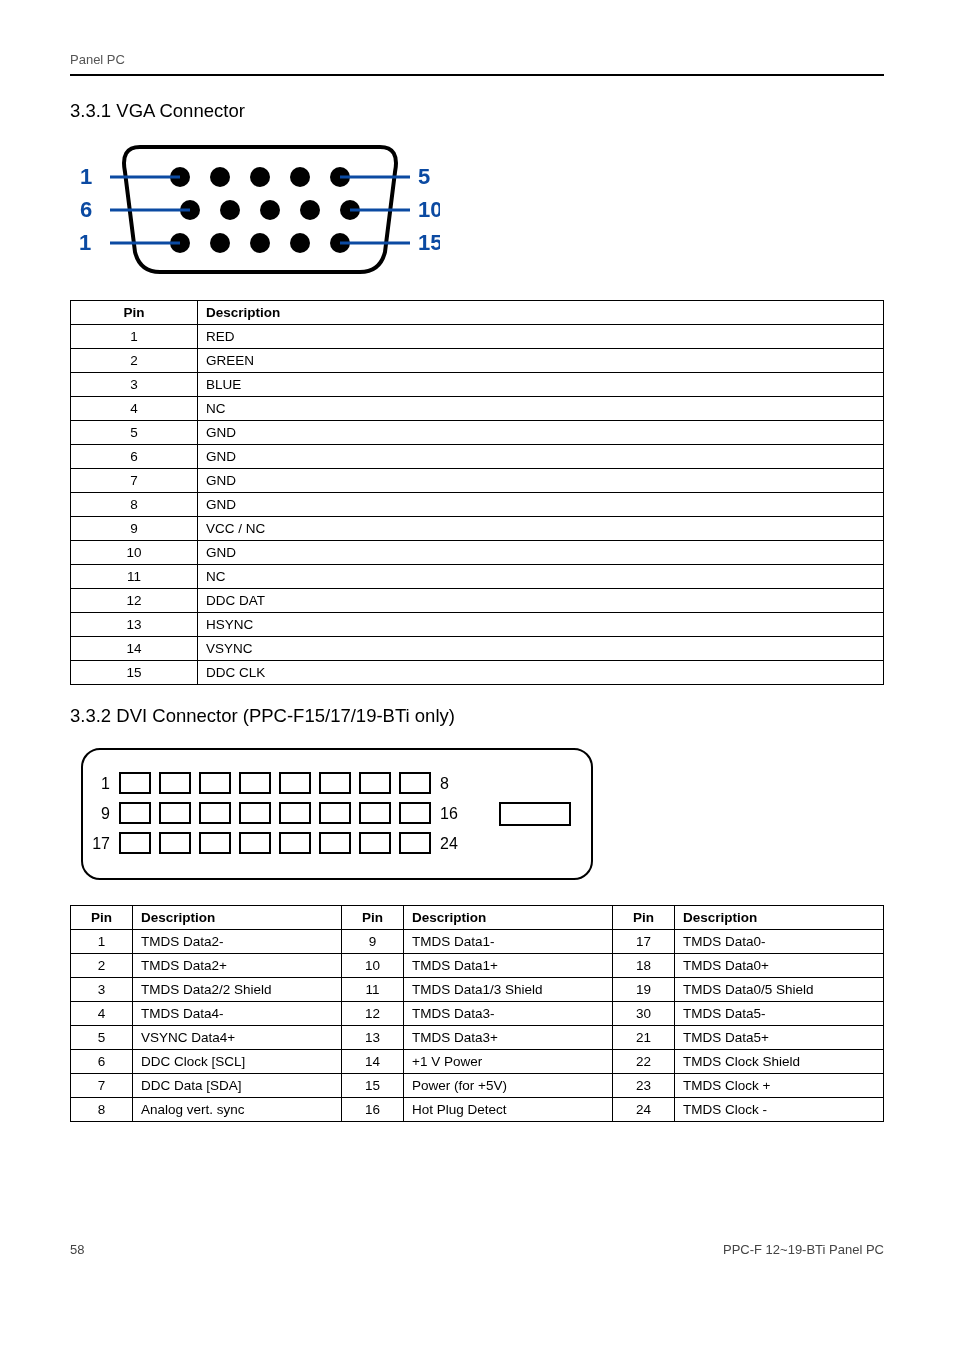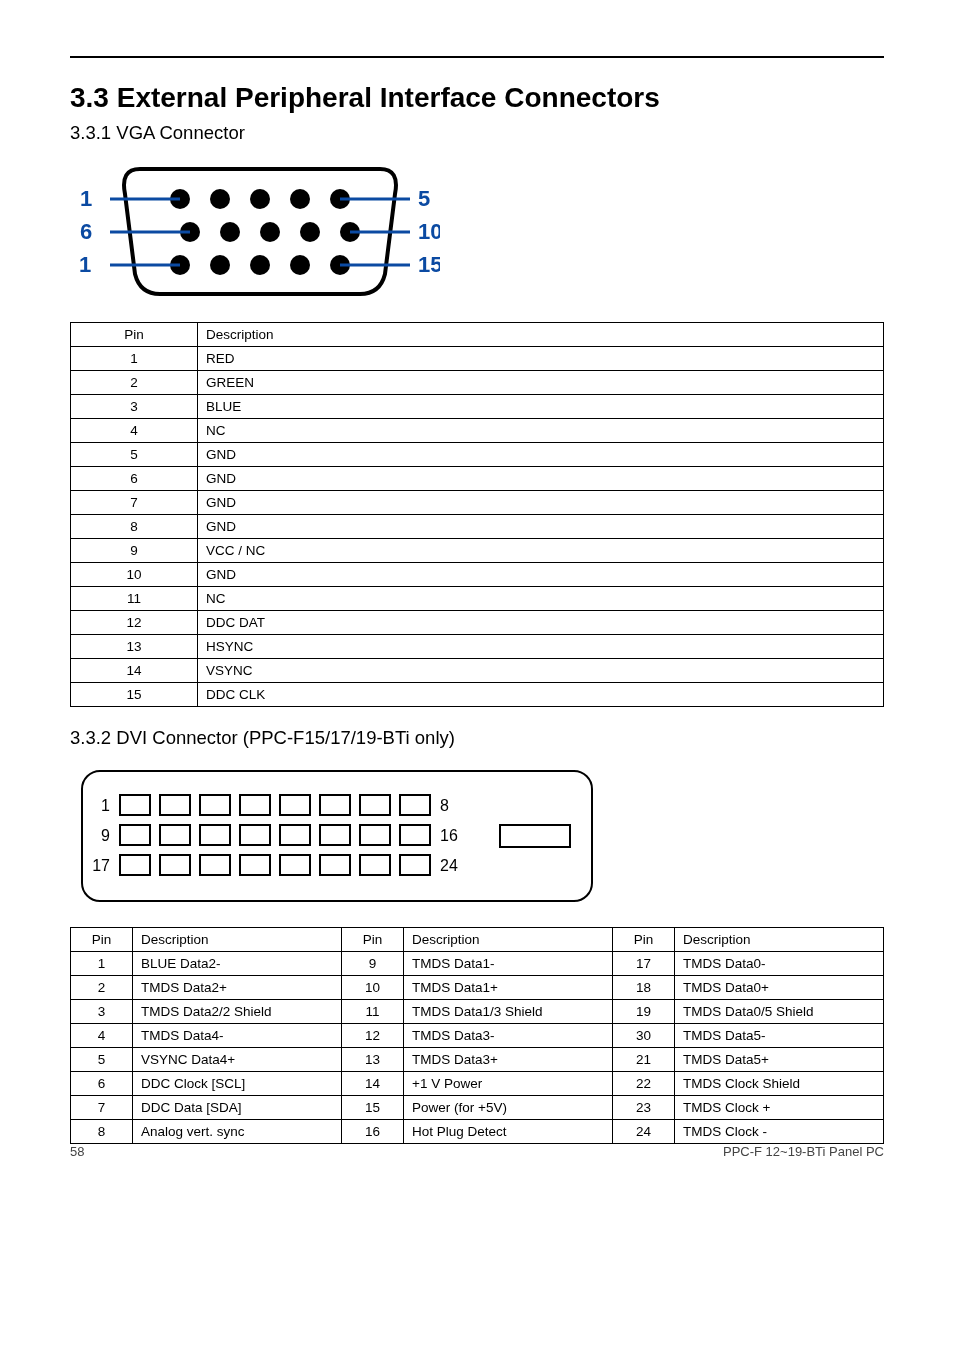--- a/index.html
+++ b/index.html
@@ -5,36 +5,38 @@
   html,body{margin:0;padding:0;background:#fff;color:#000;font-family:Arial,Helvetica,sans-serif}
   .page{width:954px;box-sizing:border-box;padding:50px 70px 80px}
   .hdr{margin-bottom:6px}
   .hdr .origin{font-size:13px;color:#555}
   .hr{border:0;border-top:2px solid #000;margin:6px 0 24px}
   .section-title{font-size:28px;font-weight:700;margin:0 0 6px}
   .item-title{font-size:18.5px;font-weight:400;margin:8px 0 10px}
   .vga-wrap{margin:8px 0 14px 10px}
   table.grid{width:100%;border-collapse:collapse;font-size:13.5px}
   table.grid th,table.grid td{border:1px solid #000;padding:4px 8px;text-align:left}
-  table.grid th{font-weight:400;background:#fff}
+  table.grid th{font-weight:700;background:#fff}
   table.vga-tbl th.pin{width:110px;text-align:center}
   table.vga-tbl td.pin{width:110px;text-align:center}
   
   table.dvi-tbl td.pincol,table.dvi-tbl th.pincol{width:45px;text-align:center}
   table.dvi-tbl td.sigcol,table.dvi-tbl th.sigcol{}
   .dvi-fig{margin:20px 0 20px 10px}
-  .footer{display:flex;justify-content:space-between;font-size:13px;color:#444;}
+  .footer{display:flex;justify-content:space-between;font-size:13px;color:#444;margin-top:120px}
 </style>
 </head>
 <body>
 
 <div class="page">
+  <div class="hdr">
+    <span class="origin">Panel PC</span>
+  </div>
   <hr class="hr">
 
-  <h2 class="section-title">3.3 External Peripheral Interface Connectors</h2>
 
   <h3 class="item-title">3.3.1 VGA Connector</h3>
 
   <div class="vga-wrap">
     <svg width="360" height="150" viewBox="0 0 360 150">
       <path d="M60 15 L300 15 Q320 15 315 40 L305 120 Q300 140 280 140 L80 140 Q60 140 55 120 L45 40 Q40 15 60 15 Z" fill="#fff" stroke="#000" stroke-width="4"></path>
 
       <circle cx="100" cy="45" r="10" fill="#000"></circle>
         <circle cx="140" cy="45" r="10" fill="#000"></circle>
         <circle cx="180" cy="45" r="10" fill="#000"></circle>
@@ -188,21 +190,21 @@
         <th class="sigcol">Description</th>
         <th class="pincol">Pin</th>
         <th class="sigcol">Description</th>
         <th class="pincol">Pin</th>
         <th class="sigcol">Description</th>
       </tr>
     </thead>
     <tbody>
         <tr>
           <td class="pincol">1</td>
-          <td class="sigcol">BLUE Data2-</td>
+          <td class="sigcol">TMDS Data2-</td>
           <td class="pincol">9</td>
           <td class="sigcol">TMDS Data1-</td>
           <td class="pincol">17</td>
           <td class="sigcol">TMDS Data0-</td>
         </tr>
         <tr>
           <td class="pincol">2</td>
           <td class="sigcol">TMDS Data2+</td>
           <td class="pincol">10</td>
           <td class="sigcol">TMDS Data1+</td>

